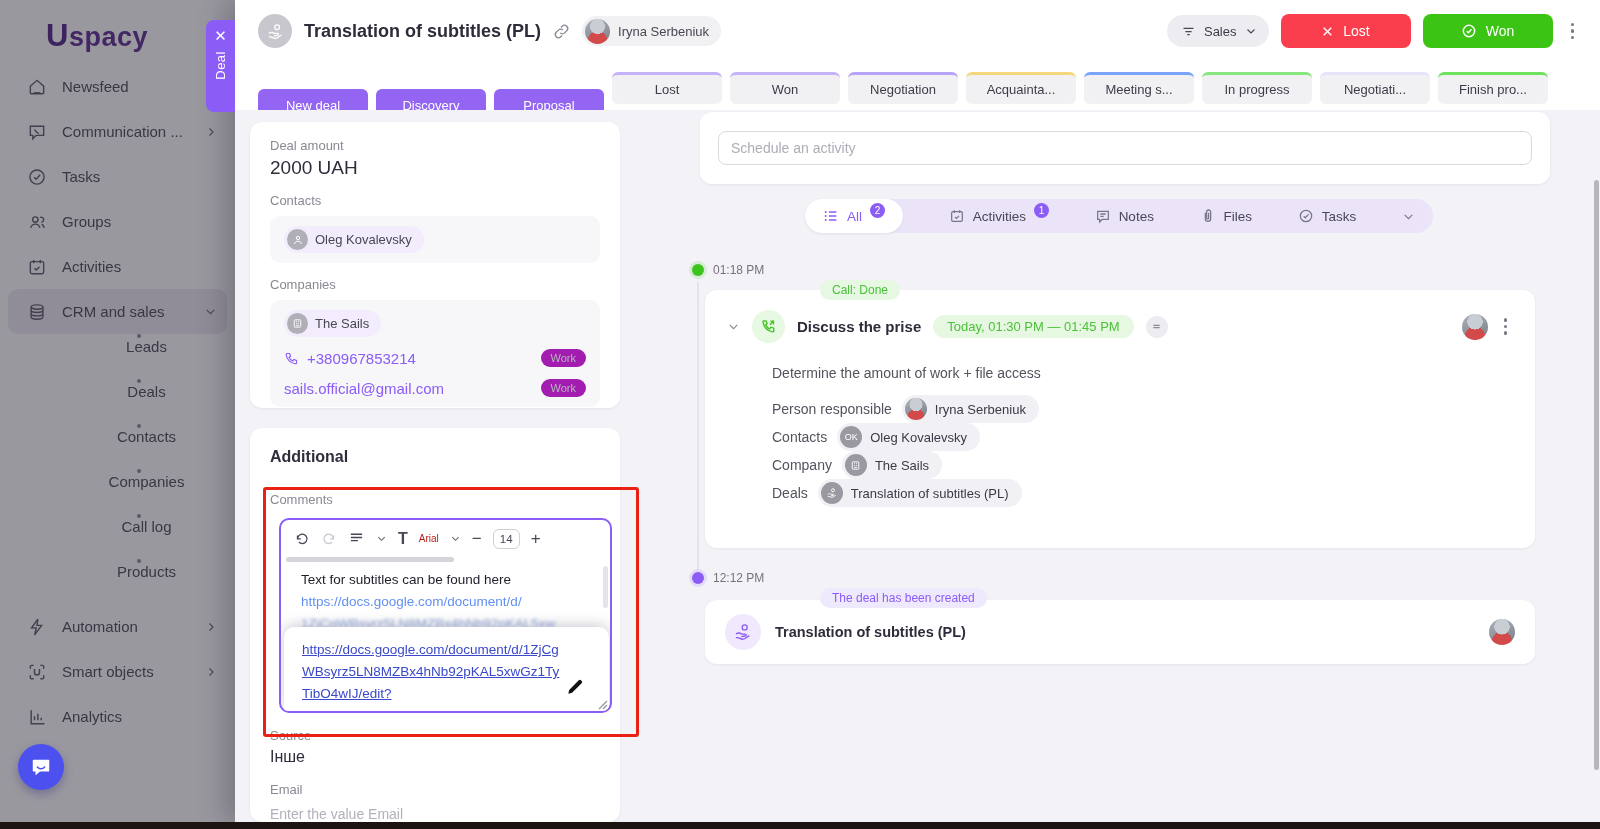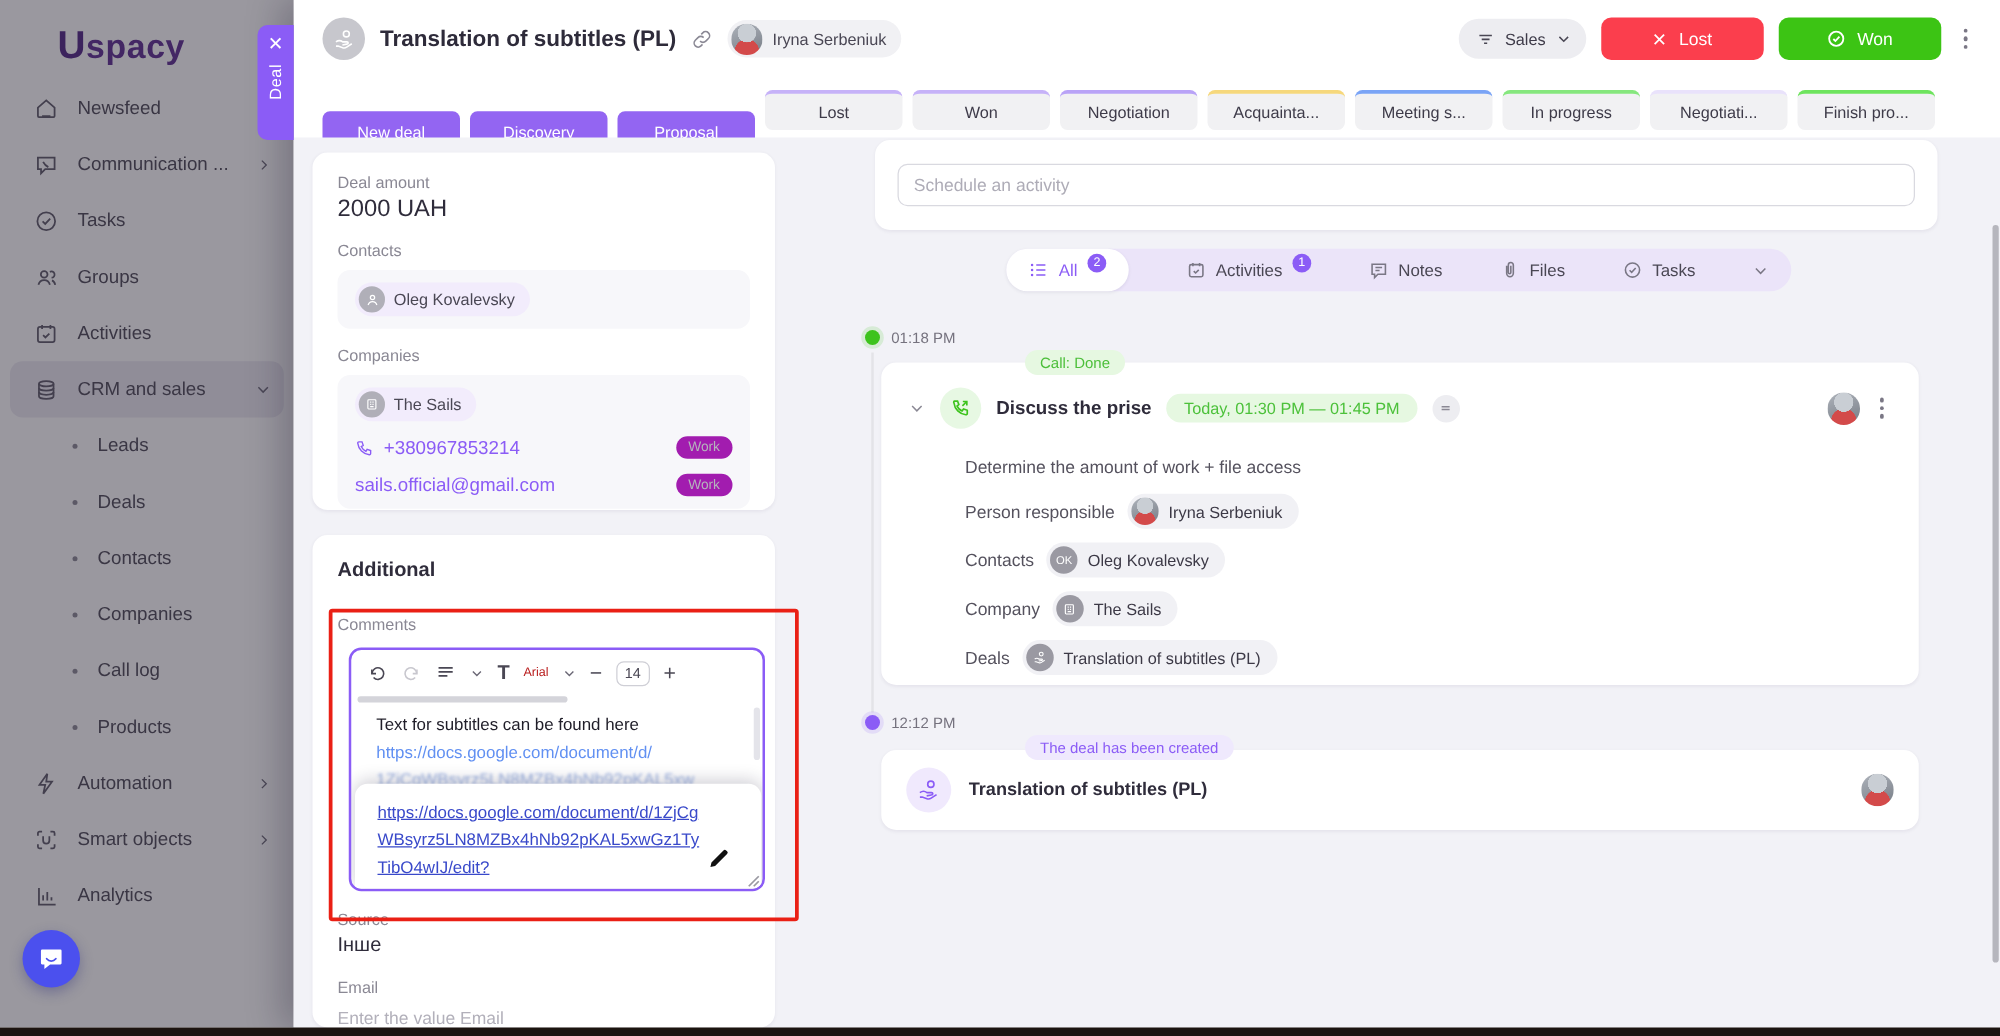--- a/index.html
+++ b/index.html
@@ -9,21 +9,21 @@
 
   
   .sidebar { position:absolute; left:0; top:0; width:235px; height:822px; background:#ffffff; z-index:1; }
   .sidebar::after { content:""; position:absolute; inset:0; background:rgba(40,37,52,0.47); z-index:5; }
   .logo { padding:18px 0 10px 46px; font-size:27px; font-weight:700; color:#5b2a90; letter-spacing:.5px; }
   .logo .logo-u { color:#4e2382; font-size:31px; }
   .nav-item { display:flex; align-items:center; height:45px; padding:0 18px 0 26px; font-size:15px; color:#4a4754; cursor:pointer; }
   .nav-item .nav-ico { width:22px; height:22px; margin-right:14px; color:#5b5866; flex:none; display:flex; align-items:center; justify-content:center; }
   .nav-item .chev { margin-left:auto; color:#6a6775; display:flex; }
   .nav-item.active { background:#eceaf2; border-radius:10px; margin:0 8px; padding:0 10px 0 18px; }
-  .sub-item { display:flex; align-items:center; height:45px; padding-left:58px; font-size:15px; color:#4a4754; cursor:pointer; }
+  .sub-item { display:flex; align-items:center; height:45px; padding-left:58px; font-size:15px; color:#4a4754; cursor:pointer;flex-direction:column; }
   .sub-item .dot { width:4px; height:4px; border-radius:50%; background:#8a8894; margin-right:16px; }
 
   .chat-fab { position:absolute; left:18px; top:744px; width:46px; height:46px; border-radius:50%; background:#4b50ee; z-index:40; border:none; display:flex; align-items:center; justify-content:center; box-shadow:0 4px 10px rgba(40,40,120,.35); cursor:pointer; }
 
   
   .panel { position:absolute; left:235px; top:0; width:1365px; height:822px; background:#fff; z-index:10; box-shadow:-10px 0 26px rgba(20,16,40,.25); }
   .deal-tab { position:absolute; left:-29px; top:20px; width:29px; height:92px; background:#8b5cf6; border-radius:8px 0 0 8px; display:flex; flex-direction:column; align-items:center; padding-top:8px; gap:8px; z-index:12; cursor:pointer; }
   .deal-tab .close-x { color:#fff; font-size:15px; line-height:1; }
   .deal-tab .deal-vtext { color:#fff; font-size:13px; writing-mode:vertical-rl; transform:rotate(180deg); letter-spacing:.5px; }
 
@@ -118,21 +118,21 @@
   .status-badge.b2 { top:478px; background:#efe9fd; color:#8b5cf6; }
 
   .t1-head { display:flex; align-items:center; gap:12px; }
   .t1-chev { color:#8a8894; display:flex; cursor:pointer; }
   .call-circle { width:33px; height:33px; border-radius:50%; background:#e7f8e3; color:#3dc31d; display:flex; align-items:center; justify-content:center; flex:none; }
   .t1-title { font-size:15px; font-weight:700; color:#2e2b3a; }
   .time-pill { background:#e6f8e1; color:#4cc13a; font-size:13px; border-radius:13px; padding:4px 14px; }
   .eq-circle { width:22px; height:22px; border-radius:50%; background:#ededf1; color:#8a8894; display:flex; align-items:center; justify-content:center; font-size:12px; }
   .t1-right { margin-left:auto; display:flex; align-items:center; gap:10px; }
   .t1-desc { margin:22px 0 0 45px; font-size:14px; color:#55525e; }
-  .t1-fields { margin:14px 0 0 45px; display:flex; flex-direction:column; gap:11px; }
+  .t1-fields { margin:14px 0 0 45px; display:flex; flex-direction:column; }
   .t1-field { display:flex; align-items:center; gap:10px; font-size:14px; color:#55525e; }
   .fchip { display:inline-flex; align-items:center; gap:8px; background:#f1f1f5; border-radius:14px; height:28px; padding:0 13px 0 3px; font-size:13px; color:#3c3946; cursor:pointer; }
   .fchip .fav { width:22px; height:22px; border-radius:50%; background:#9a99a2; color:#fff; display:flex; align-items:center; justify-content:center; font-size:9px; flex:none; }
   .deal-ico-circle { width:36px; height:36px; border-radius:50%; background:#f0e9fd; color:#8b5cf6; display:flex; align-items:center; justify-content:center; flex:none; }
   .t2-title { font-size:14.5px; font-weight:700; color:#2f2c3b; }
   .t2-av { margin-left:auto; }
 
   .bottom-strip { position:absolute; left:0; bottom:0; width:1600px; height:7px; background:#1c1410; z-index:60; }
   .page-scrollbar { position:absolute; right:1px; top:180px; width:5px; height:590px; background:#b6b6bd; border-radius:3px; z-index:55; }
 

